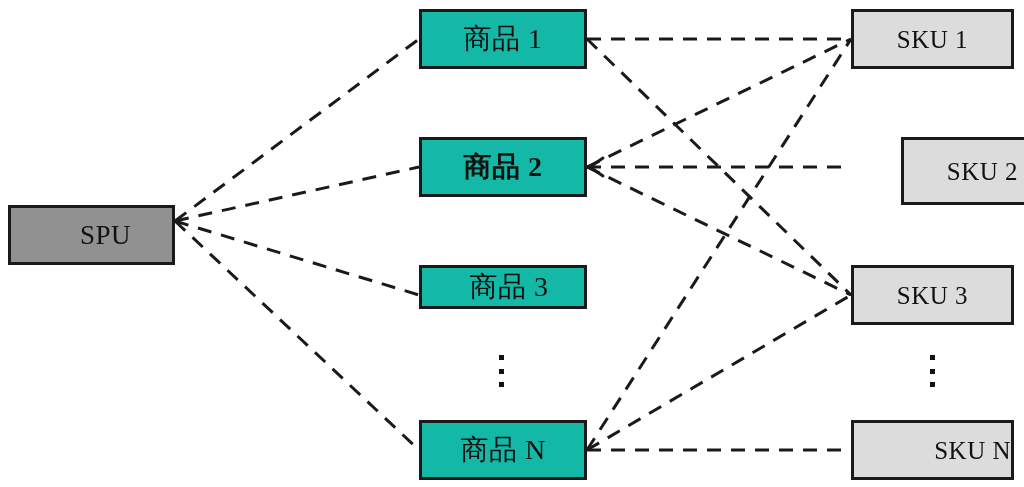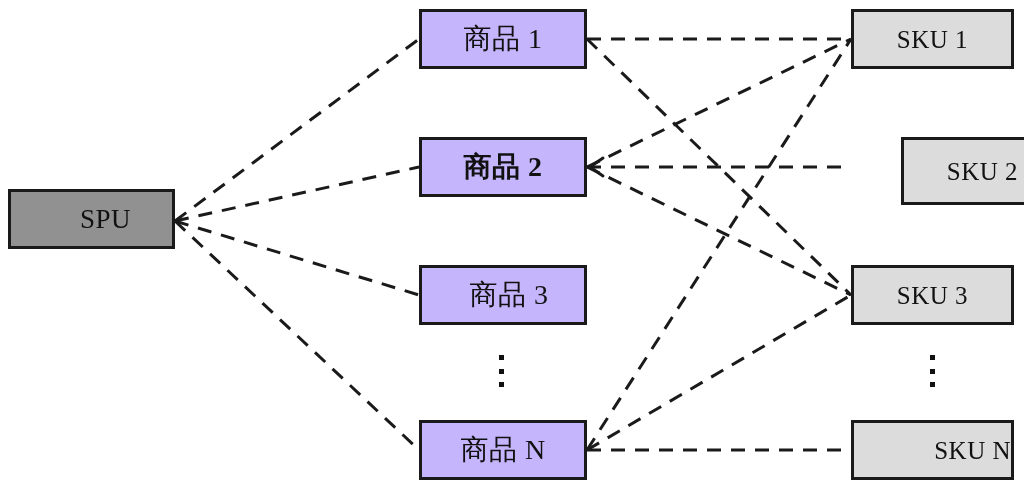--- a/index.html
+++ b/index.html
@@ -34,21 +34,21 @@
     text-align: center;
     letter-spacing: 0.5px;
     z-index: 5;
   }
   .node-spu {
     background: #919191;
     color: #111111;
     font-size: 27px;
   }
   .node-product {
-    background: #c4b5fd;
+    background: #14b8a6;
     color: #111111;
     font-size: 28px;
   }
   .node-sku {
     background: #dcdcdc;
     color: #111111;
     font-size: 25px;
   }
   .node-label {
     display: inline-block;
@@ -88,30 +88,30 @@
       <line x1="587" y1="450" x2="851" y2="39" stroke="#1a1a1a" stroke-width="3" stroke-dasharray="14 10" stroke-linecap="butt"></line>
       <line x1="587" y1="450" x2="851" y2="295" stroke="#1a1a1a" stroke-width="3" stroke-dasharray="14 10" stroke-linecap="butt"></line>
       <line x1="587" y1="450" x2="851" y2="450" stroke="#1a1a1a" stroke-width="3" stroke-dasharray="14 10" stroke-linecap="butt"></line>
       <g>
         <line x1="590" y1="167" x2="603" y2="158" stroke="#1a1a1a" stroke-width="3" stroke-linecap="round"></line>
         <line x1="590" y1="167" x2="603" y2="176" stroke="#1a1a1a" stroke-width="3" stroke-linecap="round"></line>
       </g>
     </svg>
 
   <div id="node-layer">
-      <div class="node node-spu" style="left: 8px; top: 189px; width: 167px; height: 60px; padding-left: 28px;">
+      <div class="node node-spu" style="left: 8px; top: 205px; width: 167px; height: 60px; padding-left: 28px;">
         <span class="node-label">SPU</span>
       </div>
       <div class="node node-product" style="left: 419px; top: 9px; width: 168px; height: 60px;">
         <span class="node-label">商品 1</span>
       </div>
       <div class="node node-product" style="left: 419px; top: 137px; width: 168px; height: 60px; font-weight: bold;">
         <span class="node-label">商品 2</span>
       </div>
-      <div class="node node-product" style="left: 419px; top: 265px; width: 168px; height: 60px; padding-left: 12px;">
+      <div class="node node-product" style="left: 419px; top: 265px; width: 168px; height: 44px; padding-left: 12px;">
         <span class="node-label">商品 3</span>
       </div>
       <div class="node node-product" style="left: 419px; top: 420px; width: 168px; height: 60px;">
         <span class="node-label">商品 N</span>
       </div>
       <div class="node node-sku" style="left: 851px; top: 9px; width: 163px; height: 60px;">
         <span class="node-label">SKU 1</span>
       </div>
       <div class="node node-sku" style="left: 901px; top: 137px; width: 163px; height: 68px;">
         <span class="node-label">SKU 2</span>

